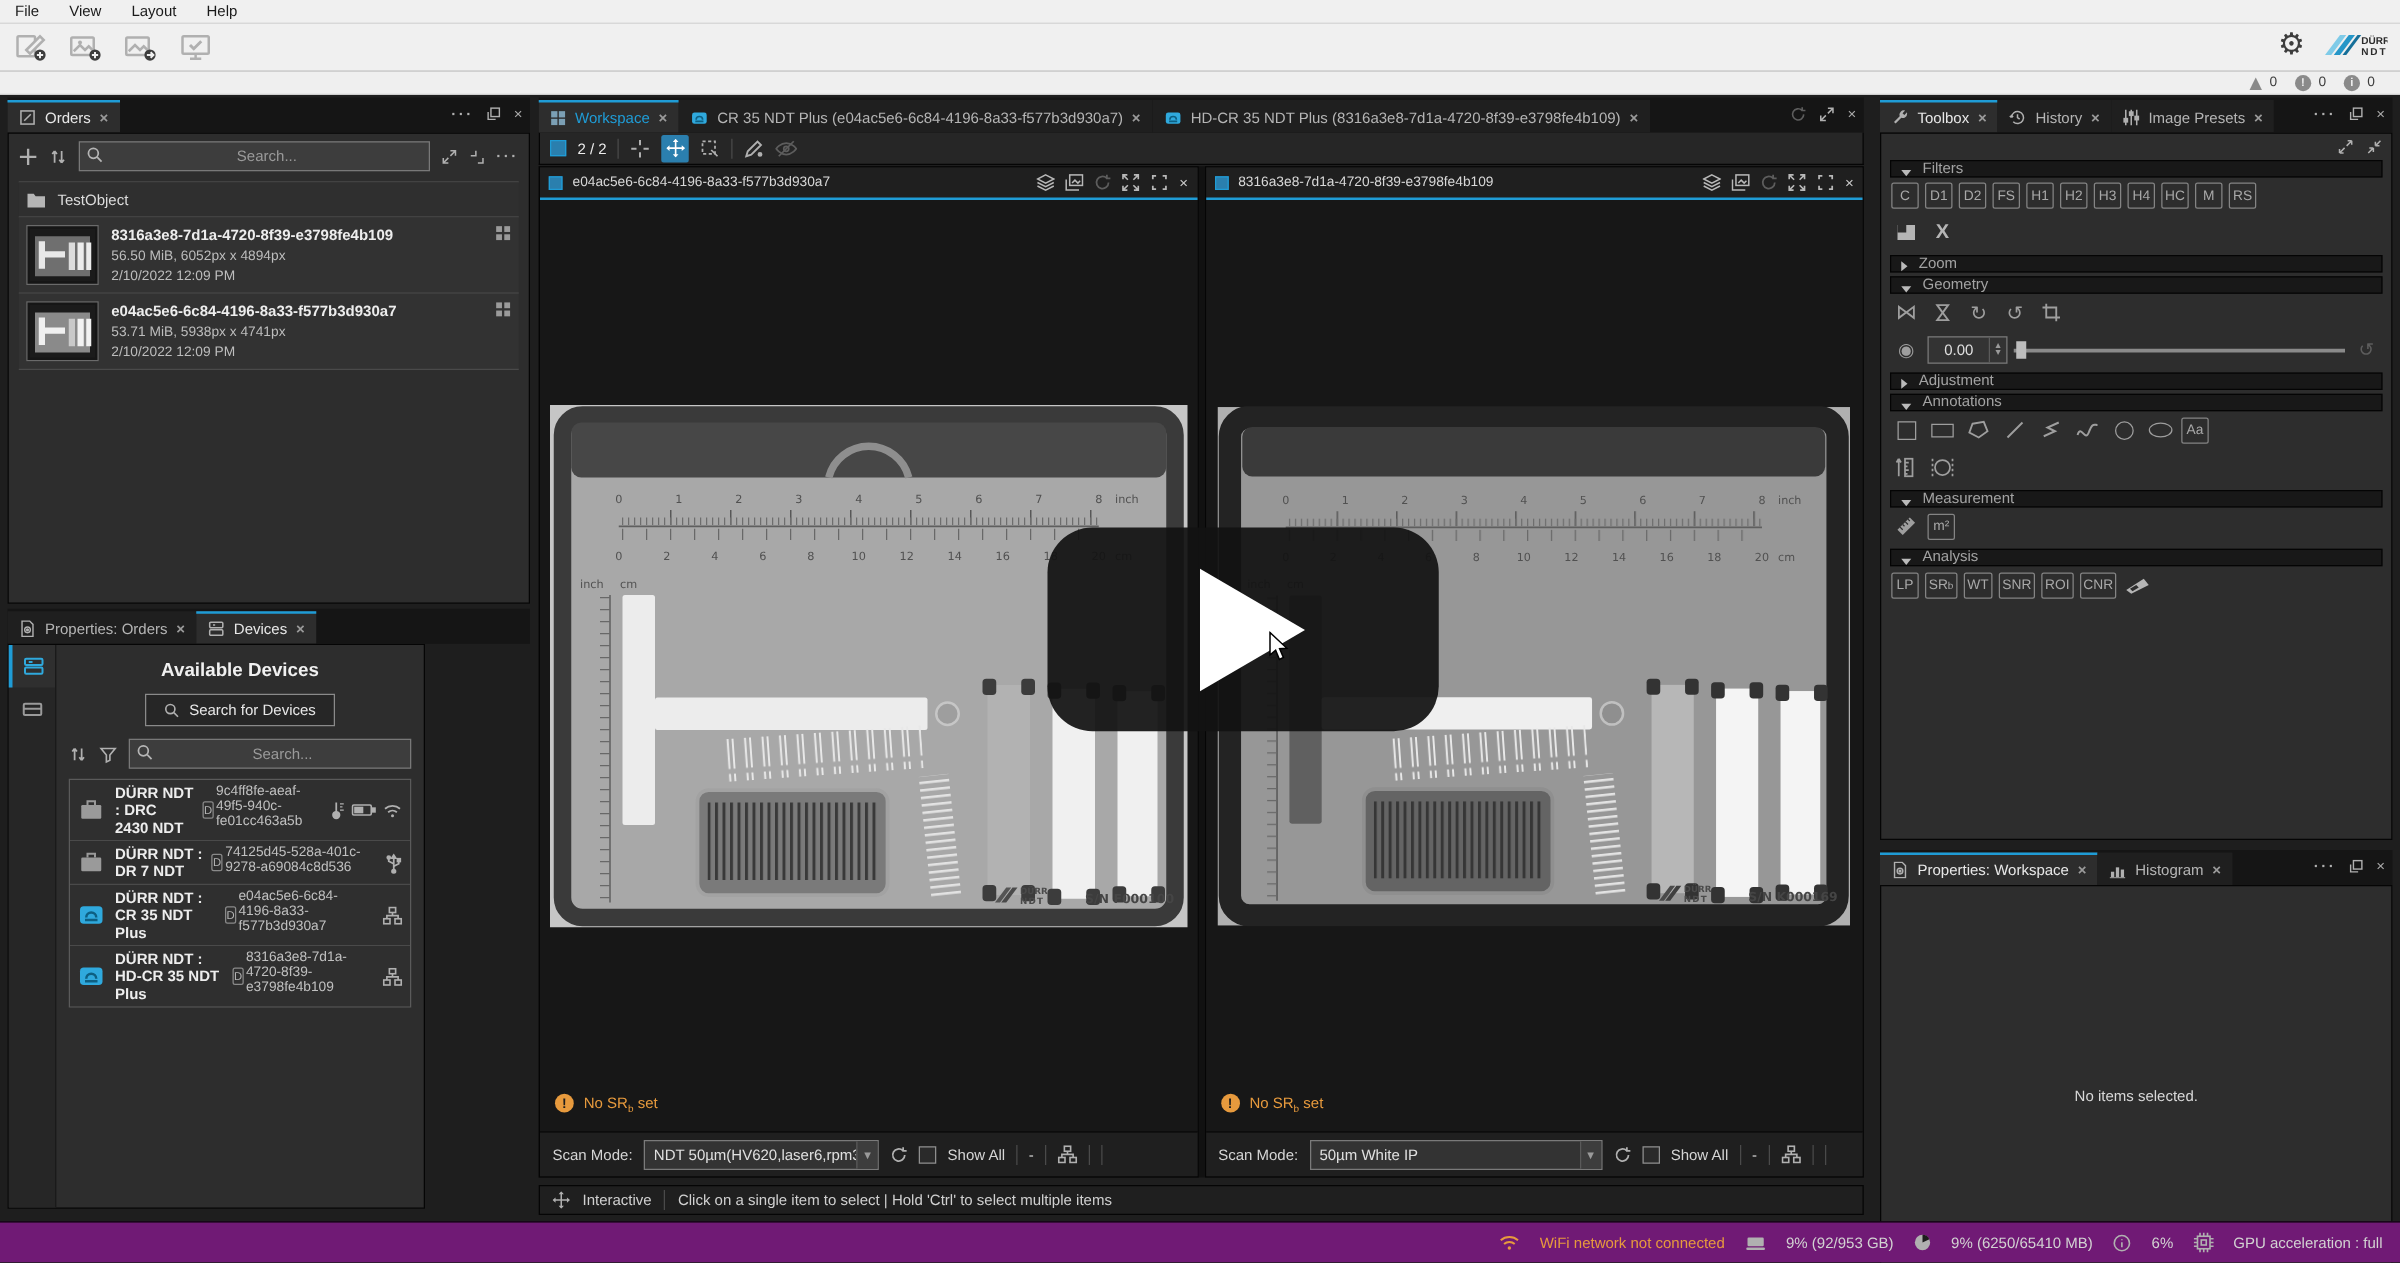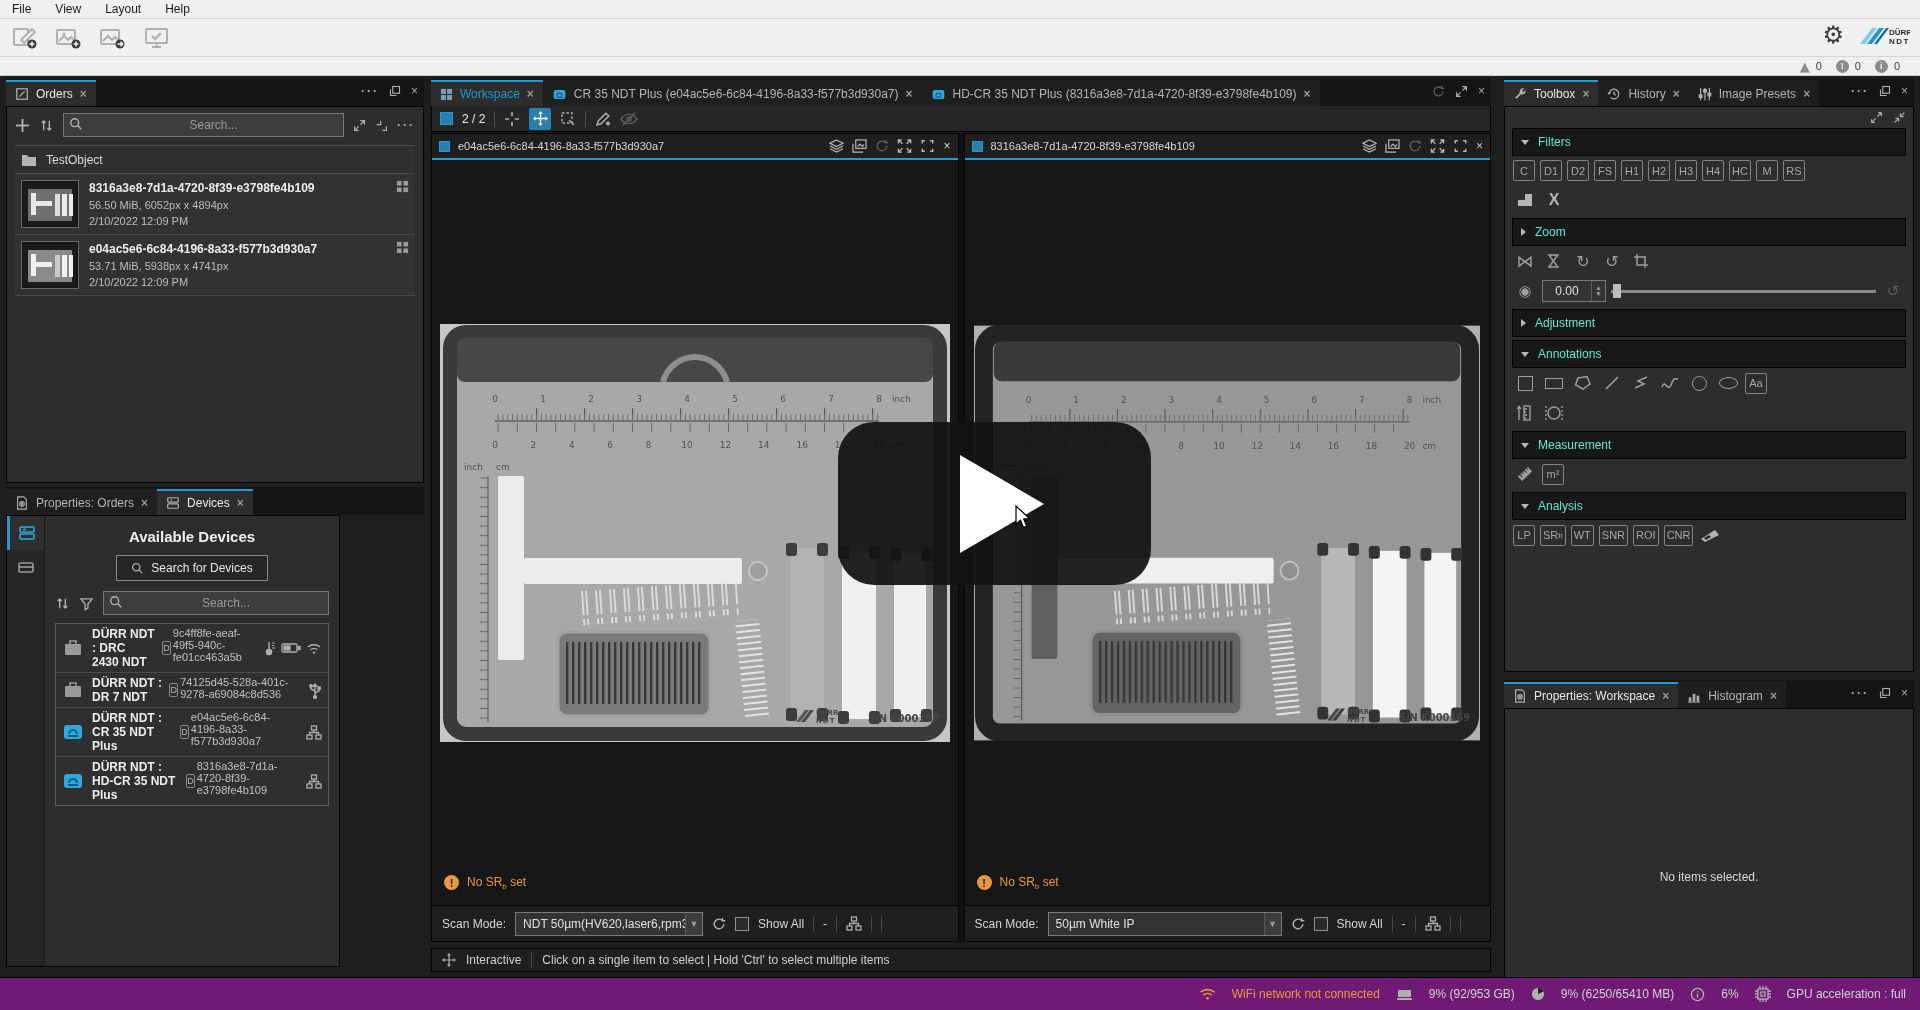--- a/index.html
+++ b/index.html
@@ -99,22 +99,22 @@
   
   .playbtn { left:838px; top:422px; width:313px; height:163px; background:rgba(18,18,18,0.93); border-radius:36px;
     display:flex; align-items:center; justify-content:center; z-index:40; }
   .playtri { width:0; height:0; border-left:84px solid #ffffff; border-top:49px solid transparent; border-bottom:49px solid transparent; margin-left:14px; }
   .cursor { left:1014px; top:505px; z-index:41; }
 
   
   .right-col { left:1504px; top:78px; width:410px; }
   .tb-body { position:absolute; left:0; top:28px; width:410px; height:566px; background:#2d2d2d; border:1px solid #050505; padding:2px 7px; }
   .tb-expandrow { display:flex; justify-content:flex-end; gap:10px; height:16px; color:#aaa; }
-  .sec-hdr { height:28px; background:#181818; border:1px solid #040404; display:flex; align-items:center; gap:9px; padding:0 8px;
-    color:#5eead4; margin-top:3px; }
+  .sec-hdr { height:14px; background:#181818; border:1px solid #040404; display:flex; align-items:flex-end; gap:9px; padding:0 8px;
+    color:#a3a3a3; margin-top:3px; }
   .tri-d { width:0; height:0; border-left:4px solid transparent; border-right:4px solid transparent; border-top:5px solid #bababa; }
   .tri-r { width:0; height:0; border-top:4px solid transparent; border-bottom:4px solid transparent; border-left:5px solid #bababa; }
   .sec-row { display:flex; align-items:center; gap:5px; padding:4px 1px; }
   .fbtn { min-width:22px; height:21px; padding:0 2px; border:1px solid #848484; border-radius:2px; color:#a8a8a8; font-size:11px;
     display:inline-flex; align-items:center; justify-content:center; background:transparent; }
   .tool-ic { width:24px; height:22px; display:inline-flex; align-items:center; justify-content:center; color:#9e9e9e; }
   .spin { width:64px; height:22px; background:#333; border:1px solid #7a7a7a; display:flex; align-items:center; }
   .spin .v { flex:1; text-align:center; color:#e0e0e0; }
   .spin .ud { width:14px; display:flex; flex-direction:column; align-items:center; line-height:6px; font-size:7px; color:#9a9a9a; border-left:1px solid #5a5a5a; align-self:stretch; justify-content:center; }
   .slider { flex:1; height:22px; position:relative; }
@@ -1026,20 +1026,24 @@
             </svg>
           </span>
         <span class="tool-ic" style="color:#b5b5b5;font-size:16px;font-weight:bold">X</span>
       </div>
 
       <div class="sec-hdr">
           <span class="tri-r"></span>
           <span>Zoom</span>
         </div>
 
+      <div class="sec-hdr">
+          <span class="tri-d"></span>
+          <span>Geometry</span>
+        </div>
       <div class="sec-row">
         <span class="tool-ic" style="font-family:'DejaVu Sans',sans-serif;font-size:17px">⋈</span>
         <span class="tool-ic" style="font-family:'DejaVu Sans',sans-serif;font-size:17px;transform:rotate(90deg)">⋈</span>
         <span class="tool-ic" style="font-family:'DejaVu Sans',sans-serif;font-size:16px">↻</span>
         <span class="tool-ic" style="font-family:'DejaVu Sans',sans-serif;font-size:16px">↺</span>
         <span class="tool-ic">
           <svg width="16" height="16" viewBox="0 0 16 16" fill="none" stroke="currentColor" stroke-width="1.5">
               <path d="M4 1v11h11M1 4h11v11"></path>
             </svg>
           </span>

